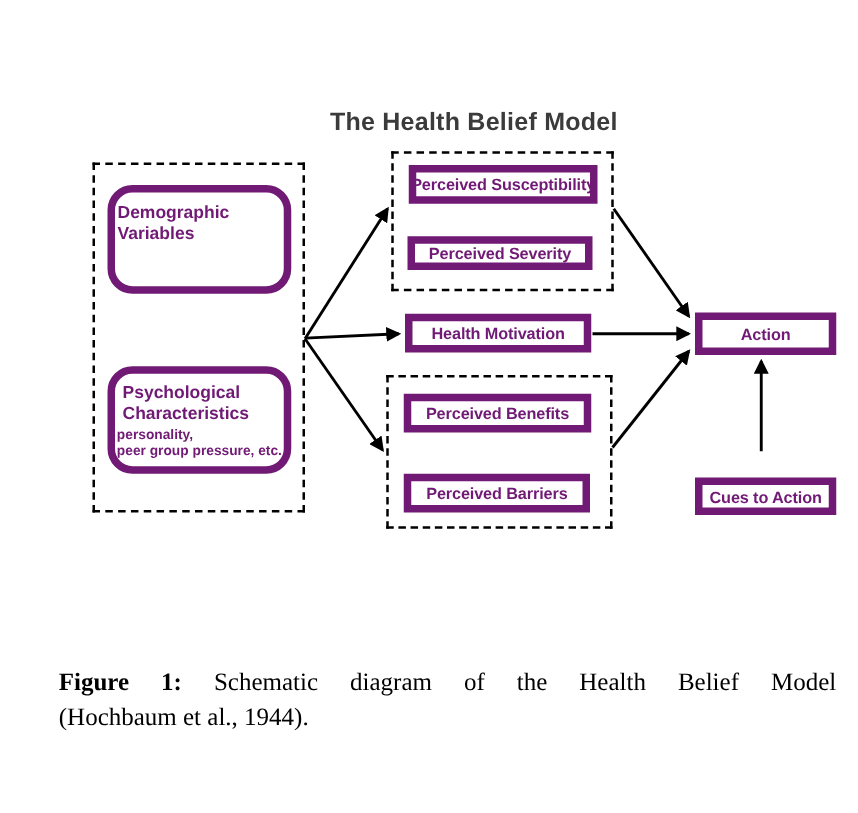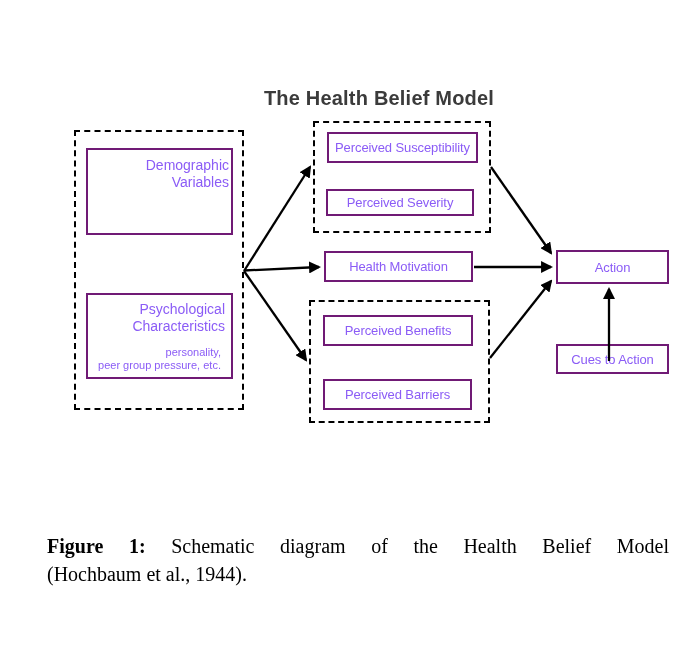--- a/index.html
+++ b/index.html
@@ -25,51 +25,51 @@
   .diagram-title { left: -1px; width: 760px; }
 
   .dashed-group {
     position: absolute;
     border: 2px dashed #000000;
     background: transparent;
     box-sizing: border-box;
   }
   .solid-box {
     position: absolute;
-    border: 2px solid #701a75;
+    border: 6px solid #701a75;
     background: #ffffff;
     box-sizing: border-box;
     display: flex;
     align-items: center;
     justify-content: center;
-    color: #8b5cf6;
-    font-weight: 400;
+    color: #701a75;
+    font-weight: 700;
   }
   .label-box { font-size: 13px; white-space: nowrap; letter-spacing: -0.1px; }
-  .stack-box { flex-direction: column; justify-content: space-between; text-align: right; }
+  .stack-box { flex-direction: column; justify-content: space-between; text-align: left; border-radius: 20px; }
 
   #demographic-box { left: 86px; top: 148px; width: 147px; height: 87px; padding: 7px 2px 6px; }
   #demographic-box .box-name { font-size: 14px; line-height: 17px; }
   #demographic-box .box-detail { font-size: 13.5px; white-space: nowrap; }
 
   #psychological-box { left: 86px; top: 293px; width: 147px; height: 86px; padding: 6px 6px 5px; }
   #psychological-box .box-name { font-size: 14px; line-height: 17px; }
   #psychological-box .box-detail { font-size: 11px; line-height: 13px; white-space: nowrap; }
 
   #left-group { left: 74px; top: 130px; width: 170px; height: 280px; }
   #top-group { left: 313px; top: 121px; width: 178px; height: 112px; }
   #bottom-group { left: 309px; top: 300px; width: 181px; height: 123px; }
 
   #susceptibility-box { left: 327px; top: 132px; width: 151px; height: 31px; }
   #severity-box { left: 326px; top: 189px; width: 148px; height: 27px; }
   #motivation-box { left: 324px; top: 251px; width: 149px; height: 31px; }
   #benefits-box { left: 323px; top: 315px; width: 150px; height: 31px; }
   #barriers-box { left: 323px; top: 379px; width: 149px; height: 31px; }
   #action-box { left: 556px; top: 250px; width: 113px; height: 34px; }
-  #cues-box { left: 556px; top: 344px; width: 113px; height: 30px; }
+  #cues-box { left: 556px; top: 382px; width: 113px; height: 30px; }
 
   .arrow-layer {
     position: absolute;
     left: 0; top: 0;
     width: 686px; height: 460px;
     pointer-events: none;
   }
 
   .caption {
     position: absolute;

